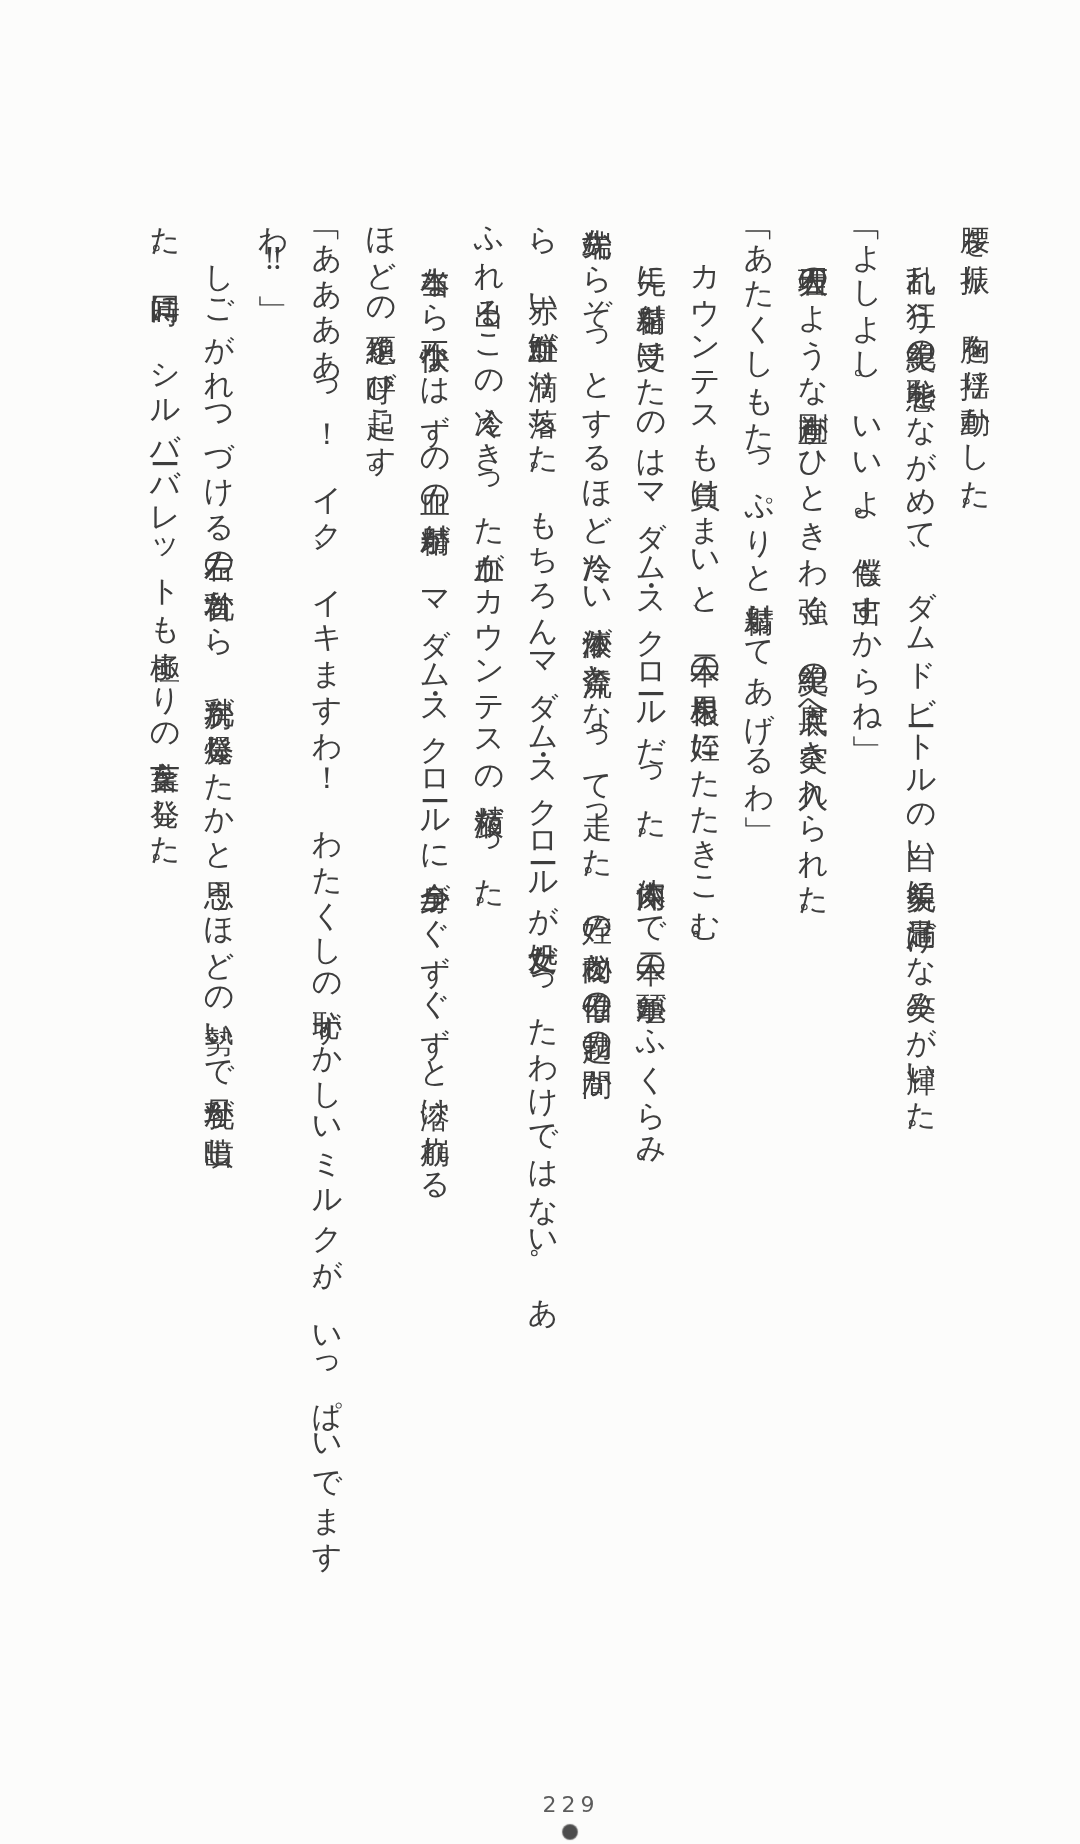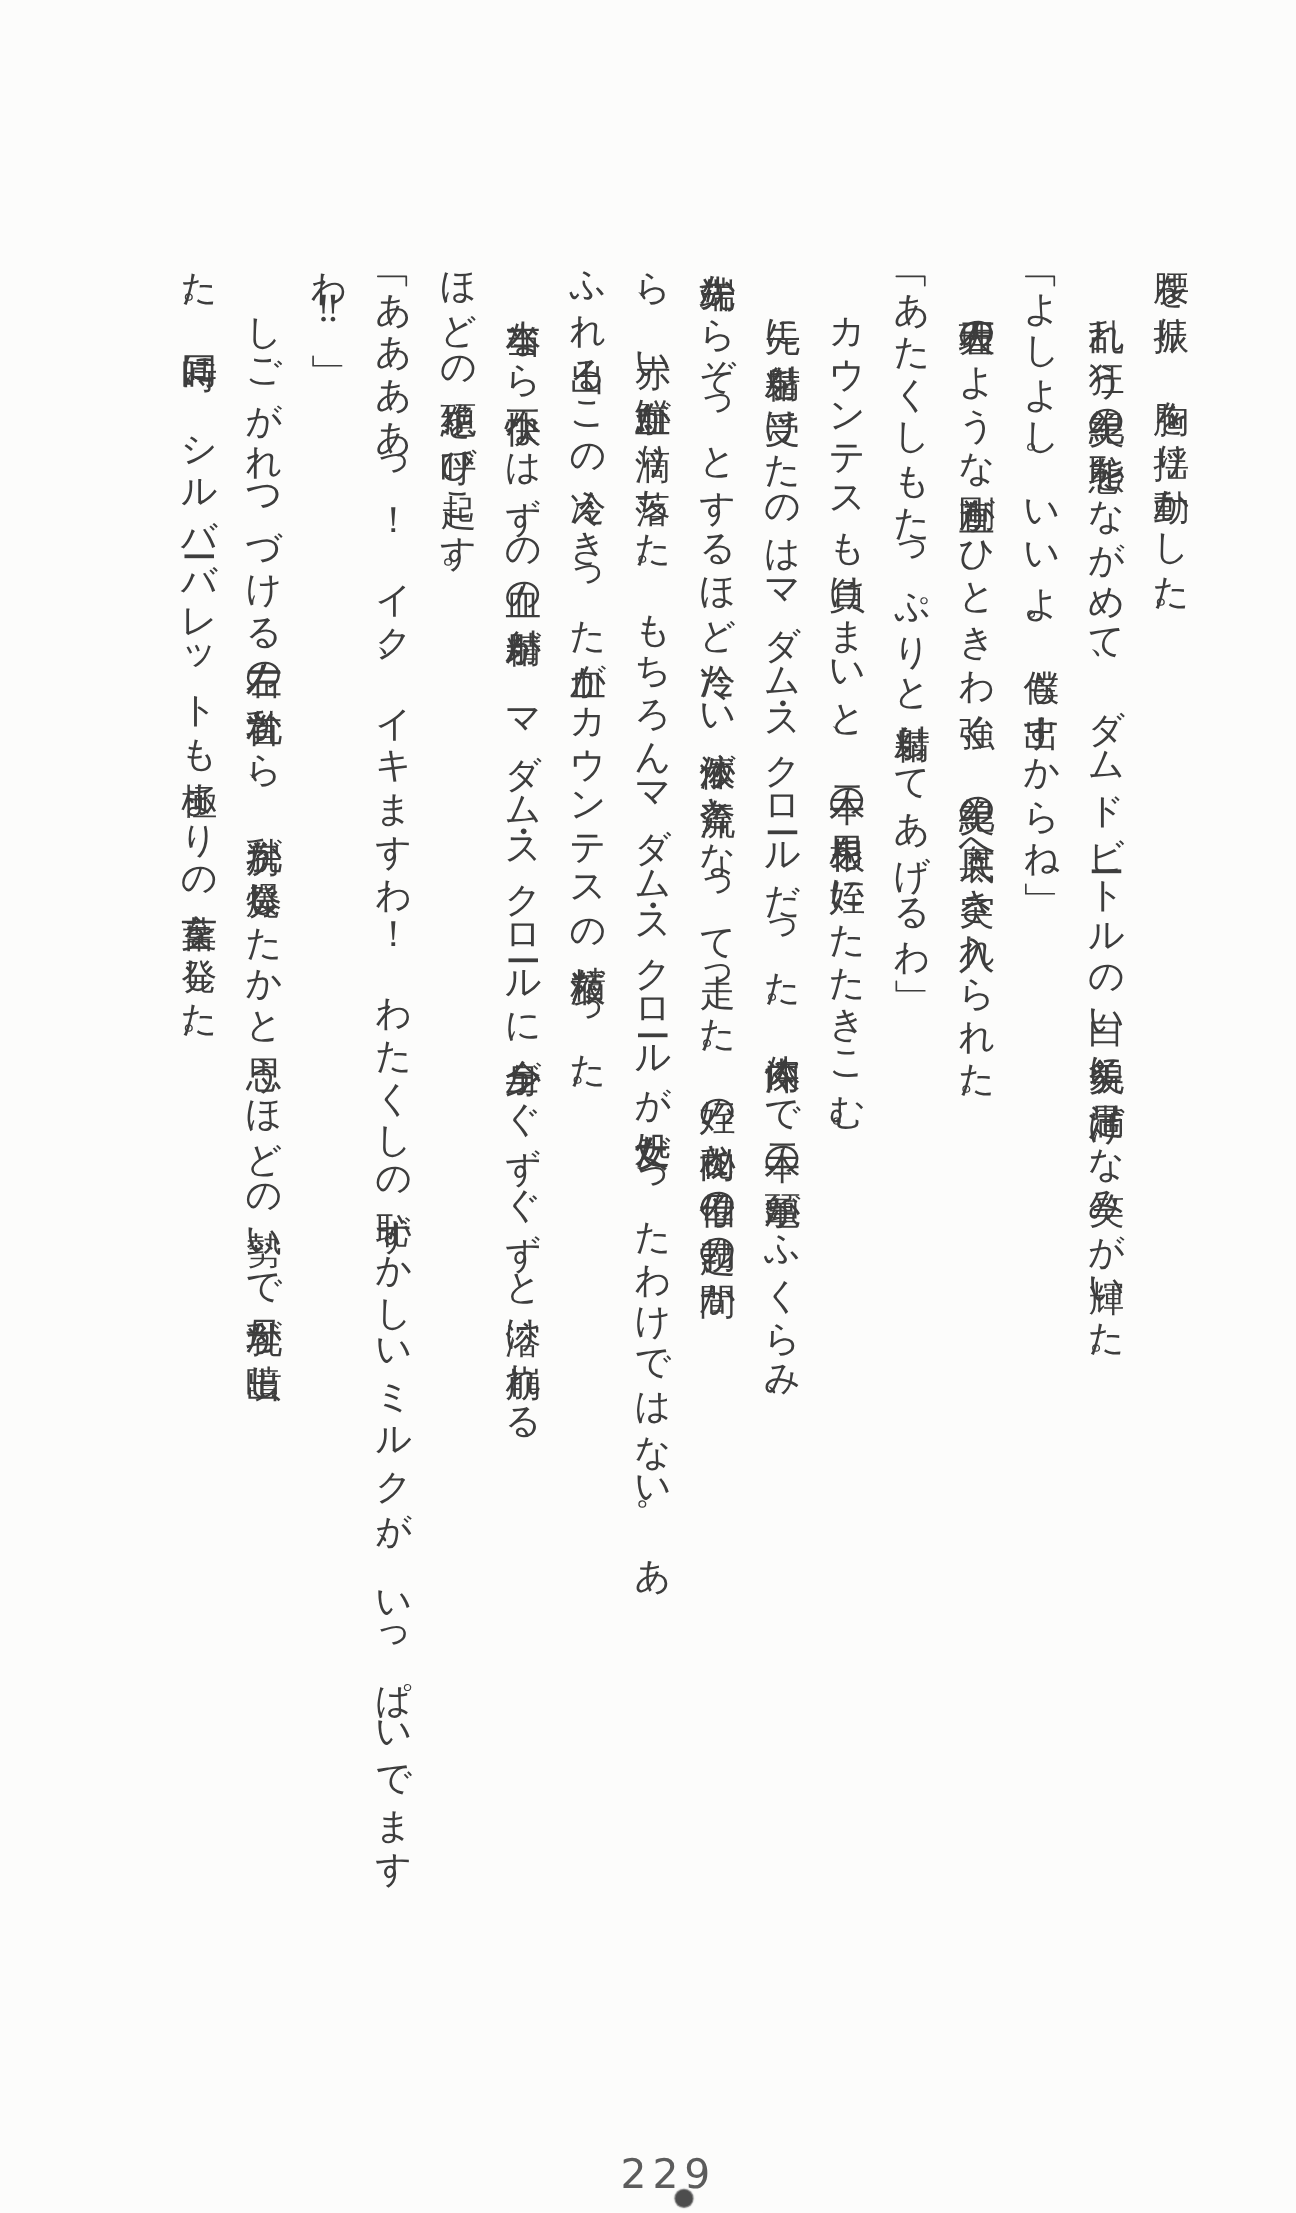--- a/index.html
+++ b/index.html
@@ -36,23 +36,23 @@
   
   .text-line[data-indent="para"]  { padding-top: 38px; height: 1262px; }
   .text-line[data-indent="quote"] { padding-top: 16px; height: 1284px; }
   .text-line[data-indent="none"]  { padding-top: 0; }
 
   .page-number {
     position: absolute;
     top: 1792px;
     left: 540px;
     transform: translateX(-50%);
-    margin-left: 17px;      
+    margin-left: 31px;      
     font-family: "DejaVu Sans", "Liberation Sans", sans-serif;
-    font-size: 34px;
+    font-size: 22px;
     letter-spacing: 5px;
     color: #5c5c5c;
   }
   .ornament-dot {
     position: absolute;
     top: 1825px;
     left: 563px;
     width: 14px;
     height: 14px;
     border-radius: 50%;

